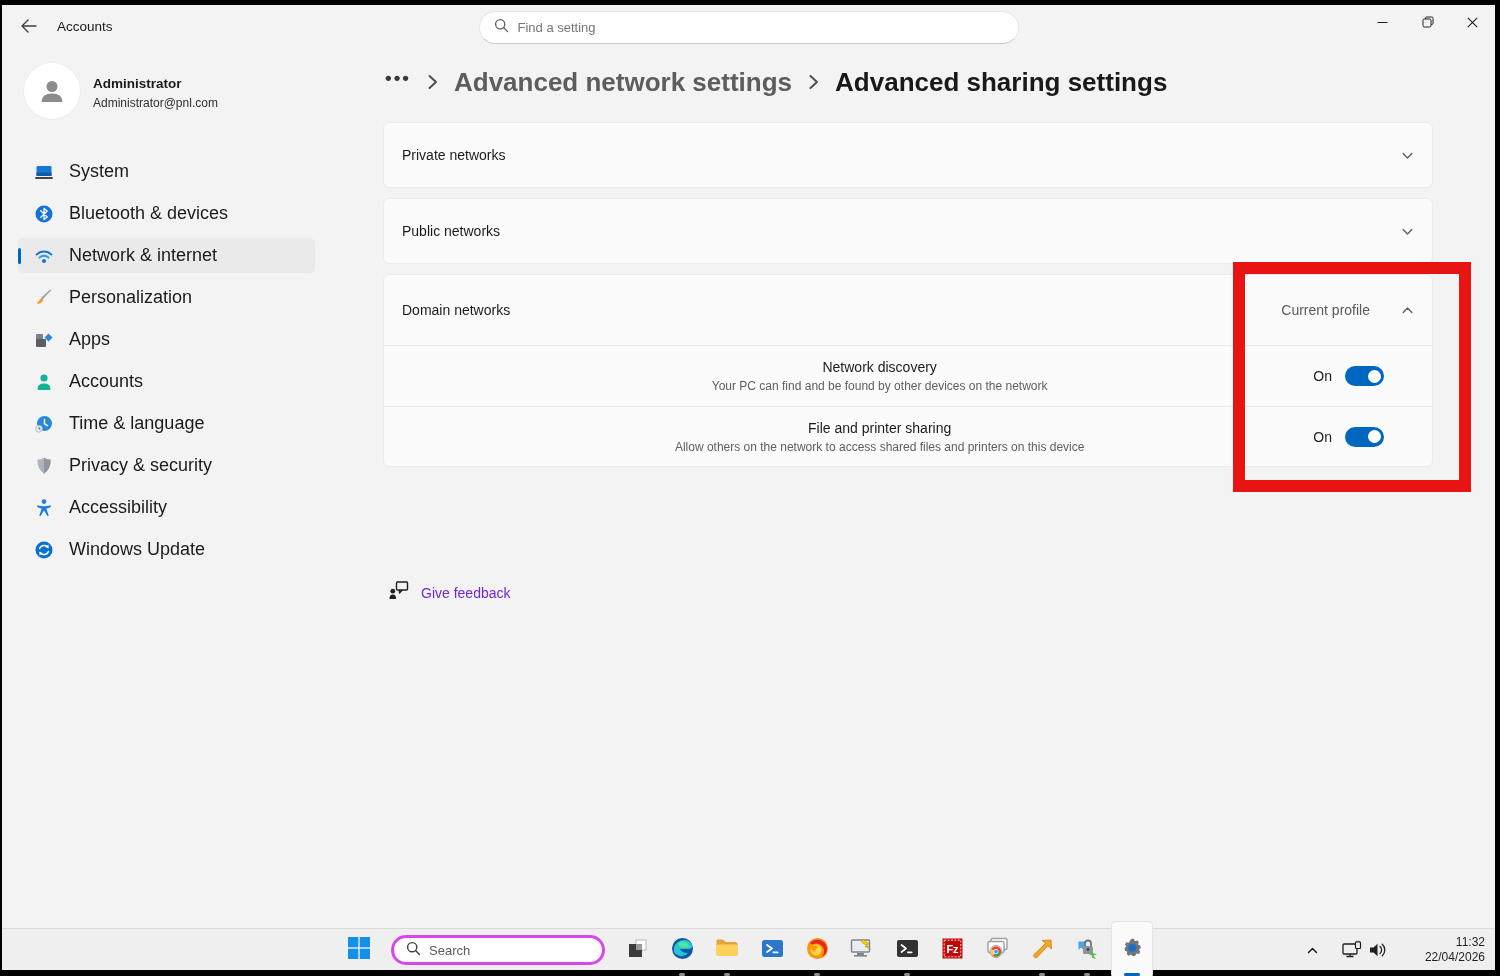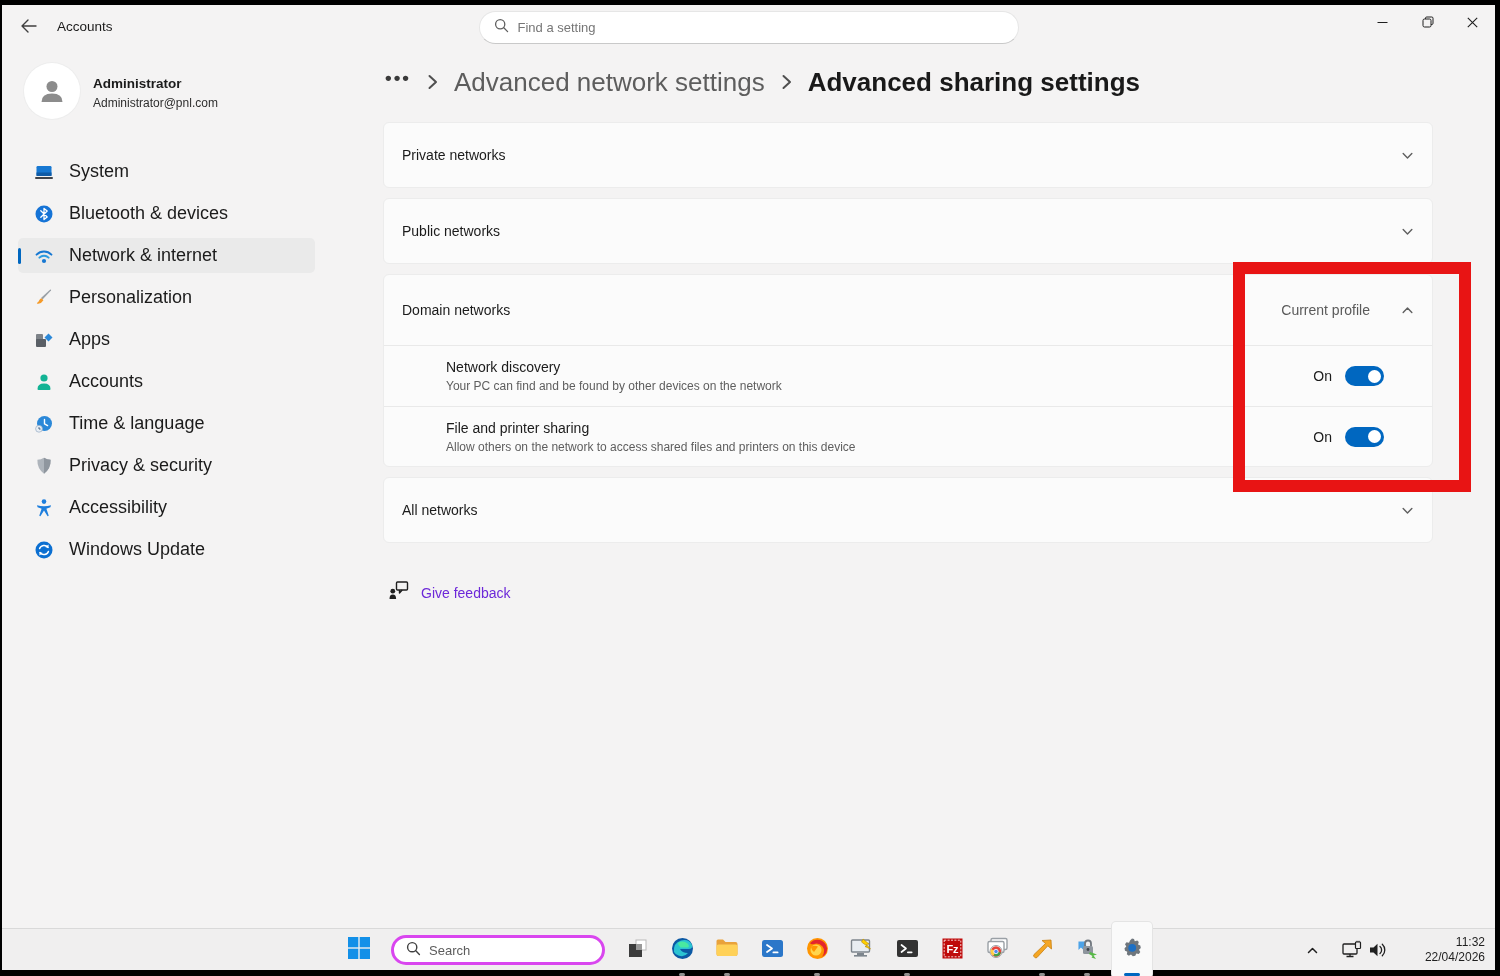--- a/index.html
+++ b/index.html
@@ -27,32 +27,32 @@
   .nav-item { height:35px; border-radius:5px; display:flex; align-items:center; padding-left:15px; gap:15px; position:relative; cursor:pointer; }
   .nav-item.selected { background:#eaeaea; }
   .nav-item.selected .accent { position:absolute; left:0; top:9.5px; width:3px; height:16px; border-radius:2px; background:#0067c0; }
   .nav-label { font-size:18px; color:#1b1b1b; }
   .nav-icon { width:21px; height:21px; display:flex; align-items:center; justify-content:center; }
 
   
   .main { position:absolute; left:381px; top:47px; width:1050px; height:876px; }
   .breadcrumb { position:absolute; left:2px; top:10px; height:40px; display:flex; align-items:center; gap:15px; }
   .bc-ellipsis { font-size:19px; letter-spacing:2px; color:#3a3a3a; font-weight:bold; line-height:10px; padding-bottom:8px; cursor:pointer; }
-  .bc-parent { font-size:26px; font-weight:400; color:#5d5d5d; cursor:pointer; }
+  .bc-parent { font-size:26px; font-weight:700; color:#5d5d5d; cursor:pointer; }
   .bc-current { font-size:26px; font-weight:600; color:#191919; }
   .bc-sep { display:flex; align-items:center; }
 
   .cards { position:absolute; left:0; top:70px; width:1050px; display:flex; flex-direction:column; gap:10px; }
   .card { background:#fbfbfb; border:1px solid #ececec; border-radius:6px; }
   .card-head { height:64px; display:flex; align-items:center; padding:0 18px; cursor:pointer; }
   .card-title { font-size:14px; color:#1b1b1b; flex:1; }
   .chev { width:14px; height:14px; display:flex; align-items:center; justify-content:center; }
   .profile-label { font-size:14px; color:#5a5a5a; margin-right:30px; }
   .card.expanded .card-head { height:71px; border-bottom:1px solid #e9e9e9; }
-  .sub-row { height:60px; display:flex; align-items:center; padding-left:62px; padding-right:48px; }
+  .sub-row { height:60px; display:flex; align-items:center; padding-left:62px; padding-right:48px;text-align:center; }
   .sub-row + .sub-row { border-top:1px solid #e9e9e9; }
   .sub-text { flex:1; display:flex; flex-direction:column; gap:4px; }
   .sub-title { font-size:14px; color:#1b1b1b; }
   .sub-sub { font-size:12px; color:#5e5e5e; }
   .tog-wrap { display:flex; align-items:center; gap:13px; }
   .tog-label { font-size:14px; color:#1b1b1b; }
   .toggle { width:39px; height:20px; border-radius:10px; background:#0067c0; position:relative; cursor:pointer; }
   .toggle .knob { position:absolute; right:3.5px; top:3.5px; width:13px; height:13px; border-radius:50%; background:#fff; }
 
   .feedback { position:absolute; left:6px; top:529px; display:flex; align-items:center; gap:12px; cursor:pointer; }
@@ -313,30 +313,20 @@
           </div>
           <div class="tog-wrap">
             <span class="tog-label">On</span>
             <div class="toggle">
                 <div class="knob"></div>
               </div>
           </div>
         </div>
       </div>
 
-      <div class="card">
-        <div class="card-head">
-          <span class="card-title">All networks</span>
-          <span class="chev">
-            <svg width="13" height="13" viewBox="0 0 12 12">
-                <path d="M2 4.2 L6 8.2 L10 4.2" stroke="#5f5f5f" stroke-width="1.3" fill="none" stroke-linecap="round" stroke-linejoin="round"></path>
-              </svg>
-          </span>
-        </div>
-      </div>
 
     </div>
 
     <div class="feedback">
       <span>
         <svg width="20" height="19" viewBox="0 0 20 19">
             <rect x="7.5" y="1" width="11" height="8" rx="1" stroke="#1f1f1f" stroke-width="1.4" fill="none"></rect>
             <path d="M10.5 9 V12 L13.2 9" stroke="#1f1f1f" stroke-width="1.4" fill="none" stroke-linejoin="round"></path>
             <circle cx="3.8" cy="10.2" r="2.4" fill="#1f1f1f"></circle>
             <path d="M0.5 18 Q0.5 13.6 3.8 13.6 Q7.1 13.6 7.1 18 Z" fill="#1f1f1f"></path>

